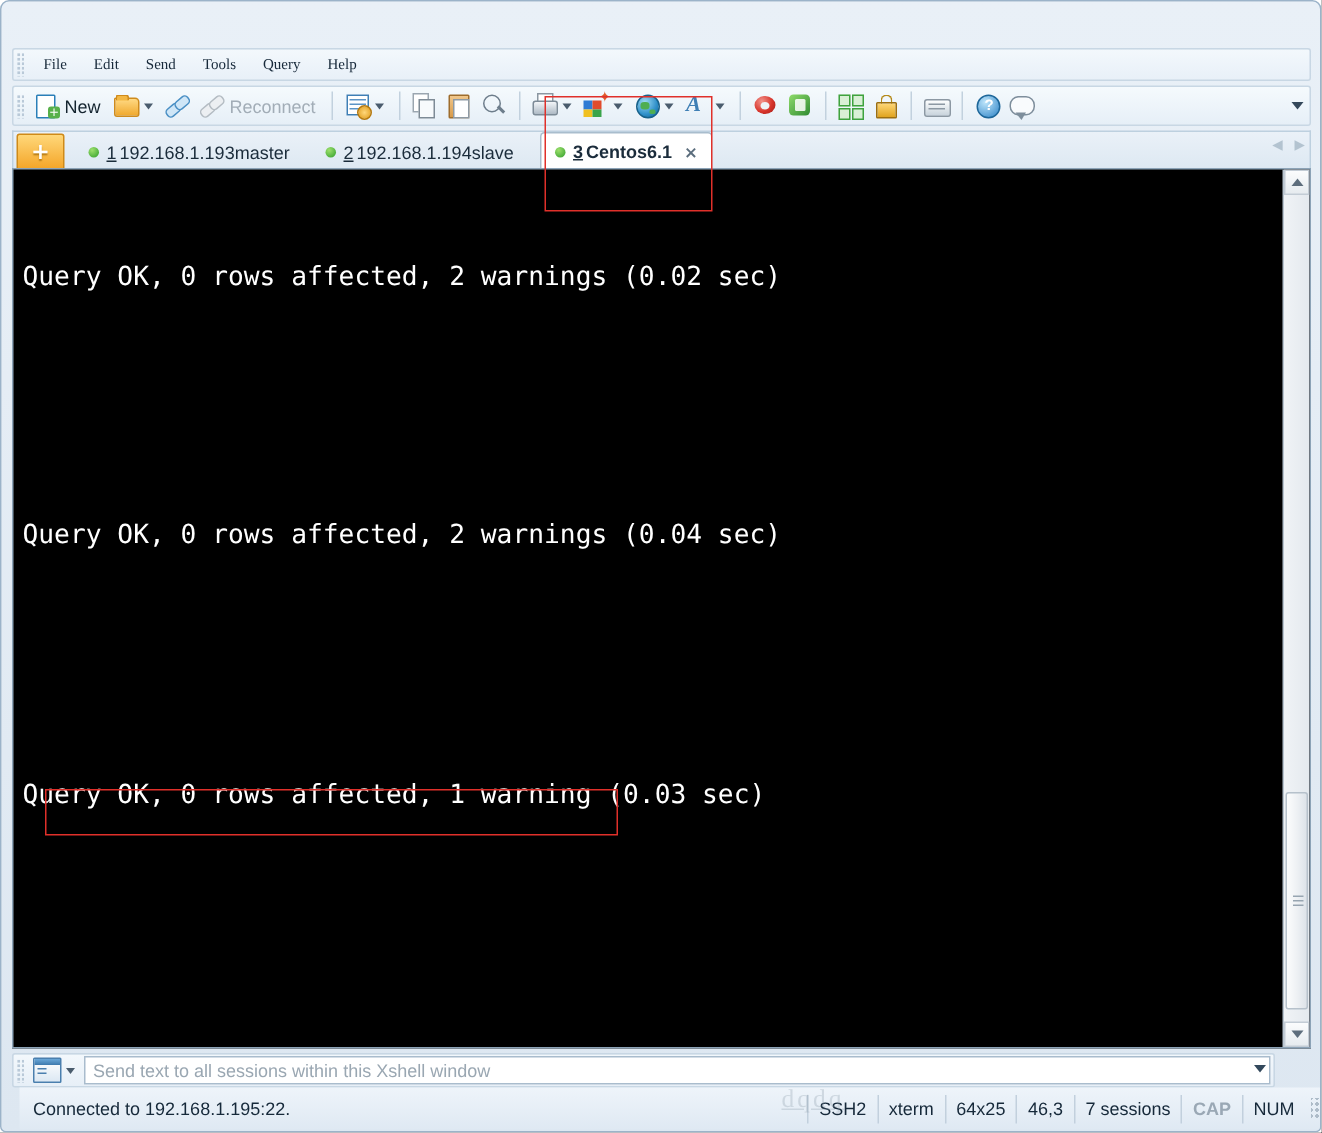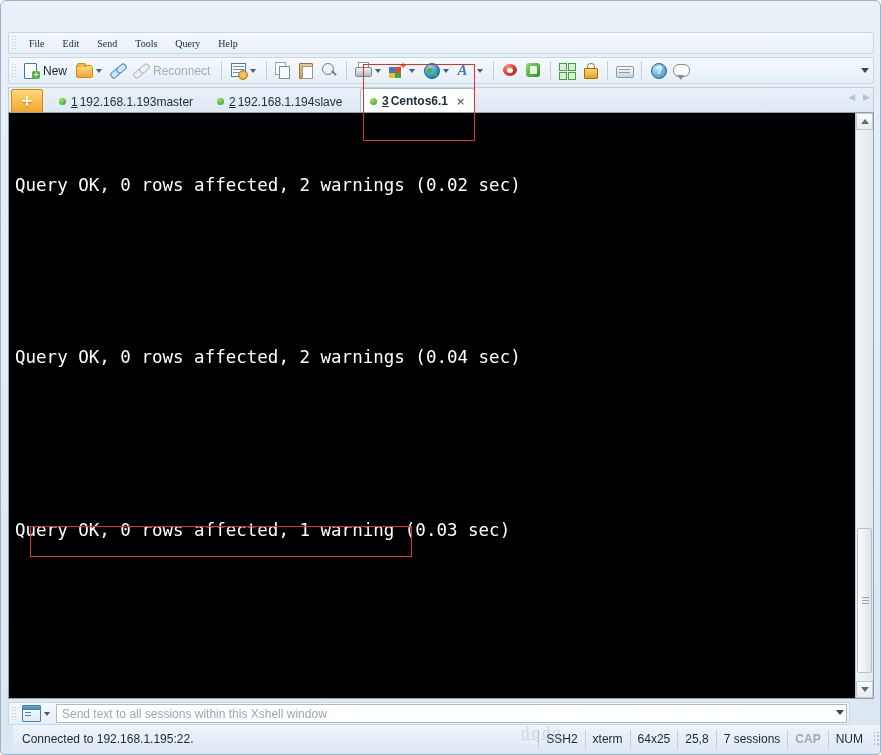--- a/index.html
+++ b/index.html
@@ -638,21 +638,21 @@
       <span class="dd"></span>
     </div>
   </div>
 
   <div id="status-bar">
     <div id="status-left">Connected to 192.168.1.195:22.</div>
     <div id="status-right">
       <div class="status-cell">SSH2</div>
       <div class="status-cell">xterm</div>
       <div class="status-cell">64x25</div>
-      <div class="status-cell">25,8</div>
+      <div class="status-cell">46,3</div>
       <div class="status-cell">7 sessions</div>
       <div class="status-cell dim">CAP</div>
       <div class="status-cell">NUM</div>
     </div>
     <div id="status-grip"></div>
   </div>
 
   <div id="watermark">dqdq</div>
 
   <div class="annot-box" id="annot-warnings"></div>

